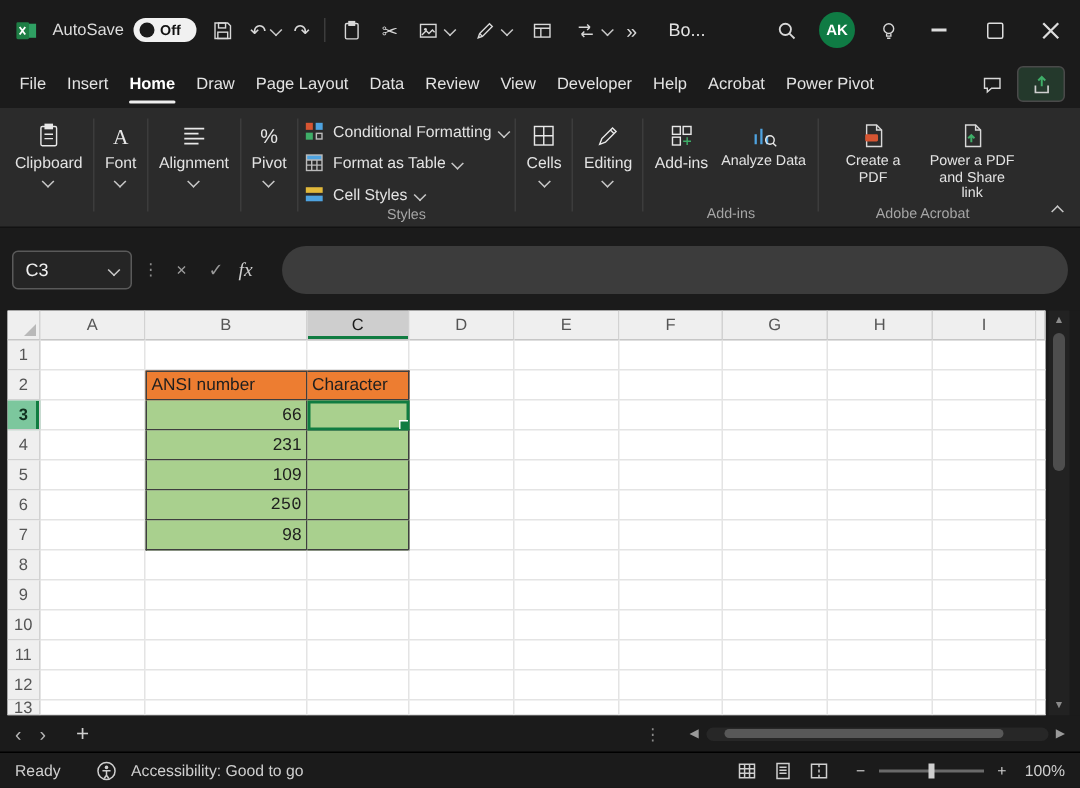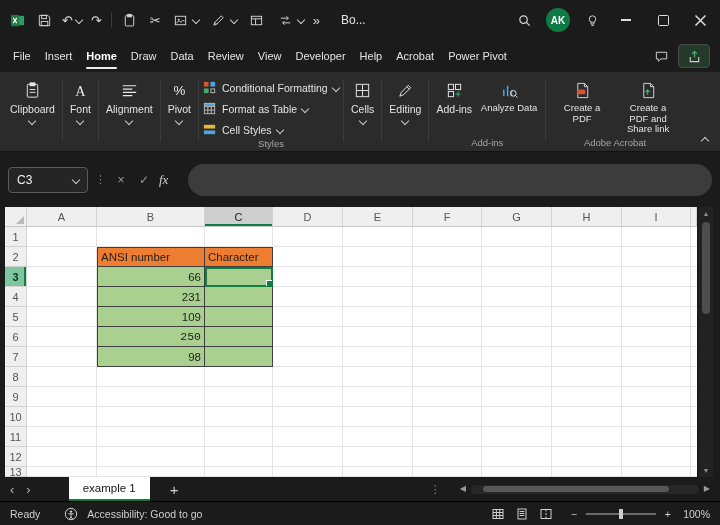--- a/index.html
+++ b/index.html
@@ -134,20 +134,27 @@
 <body>
 
 <div class="titlebar">
   <span class="icon">
       <svg viewBox="0 0 16 16">
         <rect x="7" y="3" width="8" height="10" fill="#2fa063"></rect>
         <rect x="1" y="2" width="9" height="12" rx="1" fill="#1e7e45"></rect>
         <path d="M3.3 5.3l4 5.4M7.3 5.3l-4 5.4" stroke="#fff" stroke-width="1.3" fill="none"></path>
       </svg>
     </span>
+  <div class="autosave">
+    <span>AutoSave</span>
+    <span class="toggle">
+      <span class="knob"></span>
+      <span class="state">Off</span>
+    </span>
+  </div>
   <span class="icon">
       <svg viewBox="0 0 16 16" fill="none" stroke="#d8d8d8">
         <path d="M2.5 2.5h9l2 2v9h-11z"></path>
         <rect x="5" y="2.5" width="5" height="3.5"></rect>
         <rect x="4.5" y="9" width="7" height="4.5"></rect>
       </svg>
     </span>
   <span class="qitem">
     <span class="glyph">↶</span>
     <i class="caret"></i>
@@ -235,20 +242,21 @@
       </span>
   </div>
 </div>
 
 <div class="menubar">
   <div style="display:flex;height:100%;" id="menu-tabs">
       <div class="mtab">File</div>
       <div class="mtab">Insert</div>
       <div class="mtab active">Home</div>
       <div class="mtab">Draw</div>
+      <div class="mtab">Page Layout</div>
       <div class="mtab">Data</div>
       <div class="mtab">Review</div>
       <div class="mtab">View</div>
       <div class="mtab">Developer</div>
       <div class="mtab">Help</div>
       <div class="mtab">Acrobat</div>
       <div class="mtab">Power Pivot</div>
     </div>
   <div class="menubar-right">
     <span class="icon">
@@ -423,21 +431,21 @@
         <span class="lbl2">Create a PDF</span>
       </div>
       <div class="bigbtn">
         <span class="icon icon-lg">
             <svg viewBox="0 0 20 20" fill="none">
               <path d="M5 2.5h7l3.5 3.5v11.5H5z" stroke="#d8d8d8"></path>
               <path d="M12 2.5V6h3.5" stroke="#d8d8d8"></path>
               <path d="M9 14.5v-5M6.8 11.7L9 9.5l2.2 2.2" stroke="#3fae68" stroke-width="1.4"></path>
             </svg>
           </span>
-        <span class="lbl2">Create a PDF and Share link</span>
+        <span class="lbl2">Power a PDF and Share link</span>
       </div>
     </div>
     <div class="grouplabel">Adobe Acrobat</div>
   </div>
   <span class="caret caret-up collapse-ribbon"></span>
 </div>
 
 <div class="formula">
   <div class="namebox">
     <span>C3</span>
@@ -640,21 +648,20 @@
 <div class="vscroll">
   <span class="sg">▲</span>
   <div class="vthumb"></div>
   <div class="vspacer"></div>
   <span class="sg">▼</span>
 </div>
 
 <div class="tabstrip">
   <span class="navg">‹</span>
   <span class="navg">›</span>
-  <div class="sheettab">example 1</div>
   <span class="addsheet">+</span>
   <div class="hscroll">
     <span class="kebab" style="margin-right:14px;">⋮</span>
     <span class="sg">◀</span>
     <div class="htrack">
       <div class="hthumb"></div>
     </div>
     <span class="sg">▶</span>
   </div>
 </div>

